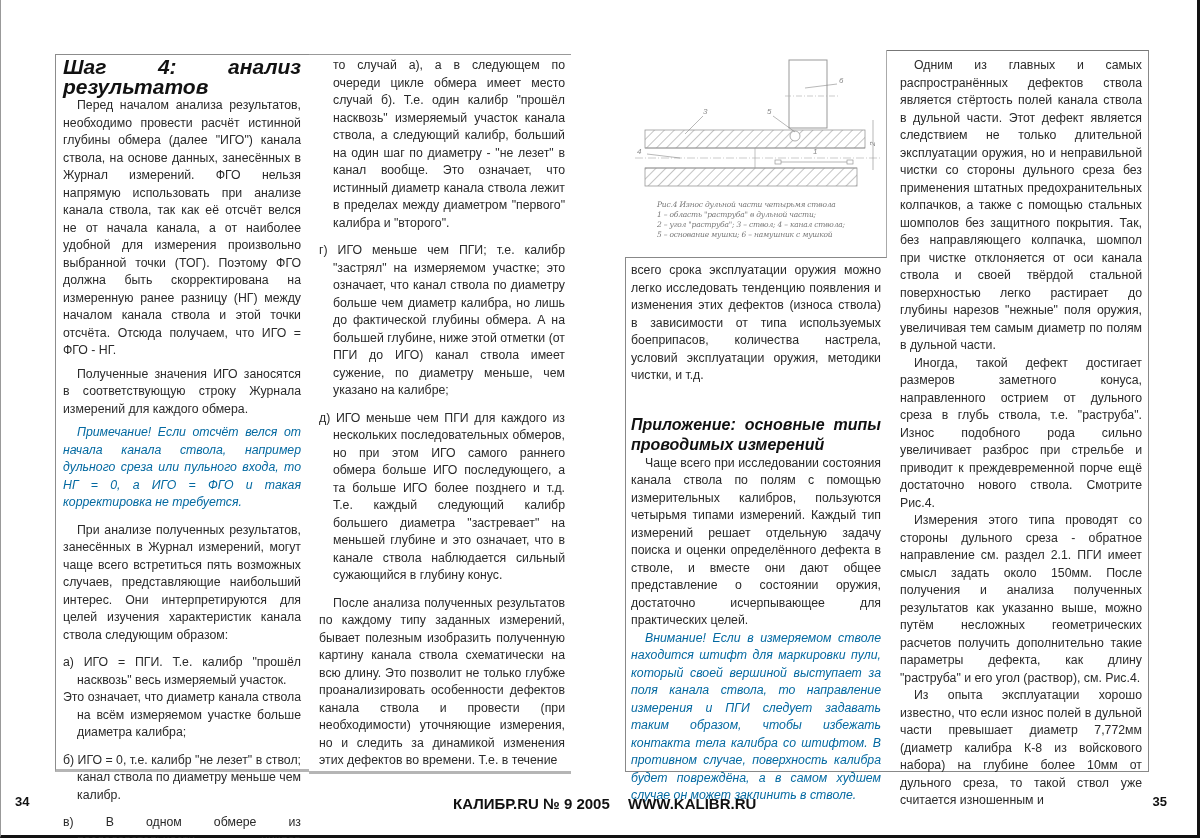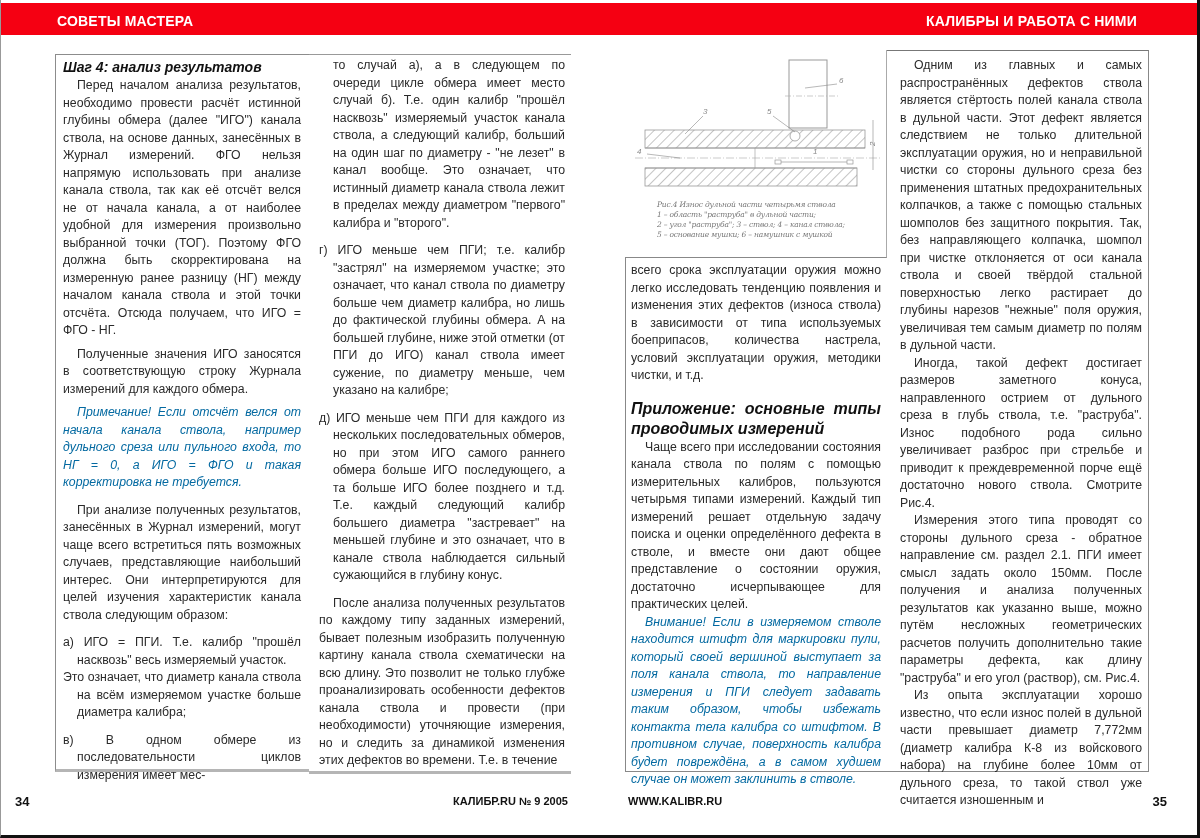--- a/index.html
+++ b/index.html
@@ -14,63 +14,60 @@
   .section-right { position: absolute; right: 60px; top: 10px; color: #fff; font-weight: bold; font-size: 14px; letter-spacing: 0.2px; }
 
   .frame { position: absolute; border: 1px solid #8c8c8c; border-bottom: 2px solid #a9a9a9; }
 
   .col { position: absolute; font-size: 12.3px; line-height: 17.5px; text-align: justify; color: #2a2a2a; }
   .col p { text-indent: 14px; margin: 0; }
   .col p.noind { text-indent: 0; }
   .col p.gap { margin-top: 10px; }
   .col p.gapsm { margin-top: 6px; }
   .col .hang { padding-left: 14px; text-indent: -14px; }
-  .col h2 { font-size: 14px; font-style: italic; font-weight: bold; line-height: 20px; color: #111; text-indent: 0; }
+  .col h2 { font-size: 21px; font-style: italic; font-weight: bold; line-height: 20px; color: #111; text-indent: 0; }
   .col h3 { font-size: 12.5px; font-style: italic; font-weight: bold; line-height: 17.5px; color: #111; text-indent: 0; }
   .col .note { font-weight: normal; font-style: italic; color: #0369a1; }
 
   .c1 { left: 62px; top: 57px; width: 238px; }
   .c2 { left: 318px; top: 57px; width: 246px; }
   .c3 { left: 630px; top: 262px; width: 250px; }
   .c4 { left: 899px; top: 57px; width: 242px; }
 
   .frame-right { position: absolute; left: 624px; top: 50px; width: 524px; height: 722px;
                  border: 1px solid #888; border-top: 1px solid #777; }
   .fig-box { position: absolute; left: 624px; top: 50px; width: 262px; height: 208px; border-right: 1px solid #aaa; border-bottom: 1px solid #888; background: #fff; }
   .fig-caption { position: absolute; left: 32px; top: 150px; width: 220px; font-family: "DejaVu Serif", serif; font-style: italic;
                  font-size: 7.5px; line-height: 10px; color: #777; letter-spacing: -0.2px; }
 
-  .footer { position: absolute; top: 795px; font-weight: bold; font-size: 11px; color: #111; }
+  .footer { position: absolute; top: 795px; font-weight: bold; font-size: 15px; color: #111; }
   .pg-left { left: 14px; font-size: 13px; top: 794px; }
   .pg-right { right: 30px; font-size: 13px; top: 794px; }
   .mag-left { left: 452px; }
   .mag-right { left: 627px; }
 </style>
 </head>
 <body>
 
 <div class="spread">
 
-  <div class="topbar">
-    <span class="section-left">СОВЕТЫ МАСТЕРА</span>
-    <span class="section-right">КАЛИБРЫ И РАБОТА С НИМИ</span>
-  </div>
 
   <div class="frame" style="left:54px; top:54px; width:254px; height:718px; border-right:none; border-bottom:3px solid #b5b5b5;"></div>
   <div style="position:absolute; left:308px; top:54px; width:262px; border-top:1px solid #999;"></div>
   <div style="position:absolute; left:308px; top:771px; width:262px; border-top:3px solid #b5b5b5;"></div>
 
   <div class="col c1">
     <h2>Шаг 4: анализ результатов</h2>
     <p>Перед началом анализа результатов, необходимо провести расчёт истинной глубины обмера (далее "ИГО") канала ствола, на основе данных, занесённых в Журнал измерений. ФГО нельзя напрямую использовать при анализе канала ствола, так как её отсчёт велся не от начала канала, а от наиболее удобной для измерения произвольно выбранной точки (ТОГ). Поэтому ФГО должна быть скорректирована на измеренную ранее разницу (НГ) между началом канала ствола и этой точки отсчёта. Отсюда получаем, что ИГО = ФГО - НГ.</p>
     <p class="gapsm">Полученные значения ИГО заносятся в соответствующую строку Журнала измерений для каждого обмера.</p>
     <p class="note gapsm">Примечание! Если отсчёт велся от начала канала ствола, например дульного среза или пульного входа, то НГ = 0, а ИГО = ФГО и такая корректировка не требуется.</p>
     <p class="gap">При анализе полученных результатов, занесённых в Журнал измерений, могут чаще всего встретиться пять возможных случаев, представляющие наибольший интерес. Они интерпретируются для целей изучения характеристик канала ствола следующим образом:</p>
     <p class="hang gap">а) ИГО = ПГИ. Т.е. калибр "прошёл насквозь" весь измеряемый участок.</p>
     <p class="hang">Это означает, что диаметр канала ствола на всём измеряемом участке больше диаметра калибра;</p>
+    <p class="hang gap">б) ИГО = 0, т.е. калибр "не лезет" в ствол; канал ствола по диаметру меньше чем калибр.</p>
     <p class="hang gap">в) В одном обмере из последовательности циклов измерения имеет мес-</p>
   </div>
 
   <div class="col c2">
     <p class="noind" style="padding-left:14px;">то случай а), а в следующем по очереди цикле обмера имеет место случай б). Т.е. один калибр "прошёл насквозь" измеряемый участок канала ствола, а следующий калибр, больший на один шаг по диаметру - "не лезет" в канал вообще. Это означает, что истинный диаметр канала ствола лежит в пределах между диаметром "первого" калибра и "второго".</p>
     <p class="hang gap">г) ИГО меньше чем ПГИ; т.е. калибр "застрял" на измеряемом участке; это означает, что канал ствола по диаметру больше чем диаметр калибра, но лишь до фактической глубины обмера. А на большей глубине, ниже этой отметки (от ПГИ до ИГО) канал ствола имеет сужение, по диаметру меньше, чем указано на калибре;</p>
     <p class="hang gap">д) ИГО меньше чем ПГИ для каждого из нескольких последовательных обмеров, но при этом ИГО самого раннего обмера больше ИГО последующего, а та больше ИГО более позднего и т.д. Т.е. каждый следующий калибр большего диаметра "застревает" на меньшей глубине и это означает, что в канале ствола наблюдается сильный сужающийся в глубину конус.</p>
     <p class="gap">После анализа полученных результатов по каждому типу заданных измерений, бывает полезным изобразить полученную картину канала ствола схематически на всю длину. Это позволит не только глубже проанализировать особенности дефектов канала ствола и провести (при необходимости) уточняющие измерения, но и следить за динамикой изменения этих дефектов во времени. Т.е. в течение</p>
   </div>
 
@@ -119,21 +116,21 @@
     <div class="fig-caption">
       <div>Рис.4 Износ дульной части четырьмя ствола</div>
       <div>1 – область "раструба" в дульной части;</div>
       <div>2 – угол "раструба"; 3 – ствол; 4 – канал ствола;</div>
       <div>5 – основание мушки; 6 – намушник с мушкой</div>
     </div>
   </div>
 
   <div class="col c3">
     <p class="noind">всего срока эксплуатации оружия можно легко исследовать тенденцию появления и изменения этих дефектов (износа ствола) в зависимости от типа используемых боеприпасов, количества настрела, условий эксплуатации оружия, методики чистки, и т.д.</p>
-    <h2 style="margin-top:14px; font-size:16px;">Приложение: основные типы проводимых измерений</h2>
+    <h2 style="margin-top:30px; font-size:16px;">Приложение: основные типы проводимых измерений</h2>
     <p>Чаще всего при исследовании состояния канала ствола по полям с помощью измерительных калибров, пользуются четырьмя типами измерений. Каждый тип измерений решает отдельную задачу поиска и оценки определённого дефекта в стволе, и вместе они дают общее представление о состоянии оружия, достаточно исчерпывающее для практических целей.</p>
     <p class="note">Внимание! Если в измеряемом стволе находится штифт для маркировки пули, который своей вершиной выступает за поля канала ствола, то направление измерения и ПГИ следует задавать таким образом, чтобы избежать контакта тела калибра со штифтом. В противном случае, поверхность калибра будет повреждёна, а в самом худшем случае он может заклинить в стволе.</p>
   </div>
 
   <div class="col c4">
     <p>Одним из главных и самых распространённых дефектов ствола является стёртость полей канала ствола в дульной части. Этот дефект является следствием не только длительной эксплуатации оружия, но и неправильной чистки со стороны дульного среза без применения штатных предохранительных колпачков, а также с помощью стальных шомполов без защитного покрытия. Так, без направляющего колпачка, шомпол при чистке отклоняется от оси канала ствола и своей твёрдой стальной поверхностью легко растирает до глубины нарезов "нежные" поля оружия, увеличивая тем самым диаметр по полям в дульной части.</p>
     <p>Иногда, такой дефект достигает размеров заметного конуса, направленного острием от дульного среза в глубь ствола, т.е. "раструба". Износ подобного рода сильно увеличивает разброс при стрельбе и приводит к преждевременной порче ещё достаточно нового ствола. Смотрите Рис.4.</p>
     <p>Измерения этого типа проводят со стороны дульного среза - обратное направление см. раздел 2.1. ПГИ имеет смысл задать около 150мм. После получения и анализа полученных результатов как указанно выше, можно путём несложных геометрических расчетов получить дополнительно такие параметры дефекта, как длину "раструба" и его угол (раствор), см. Рис.4.</p>
     <p>Из опыта эксплуатации хорошо известно, что если износ полей в дульной части превышает диаметр 7,772мм (диаметр калибра К-8 из войскового набора) на глубине более 10мм от дульного среза, то такой ствол уже считается изношенным и</p>
   </div>

